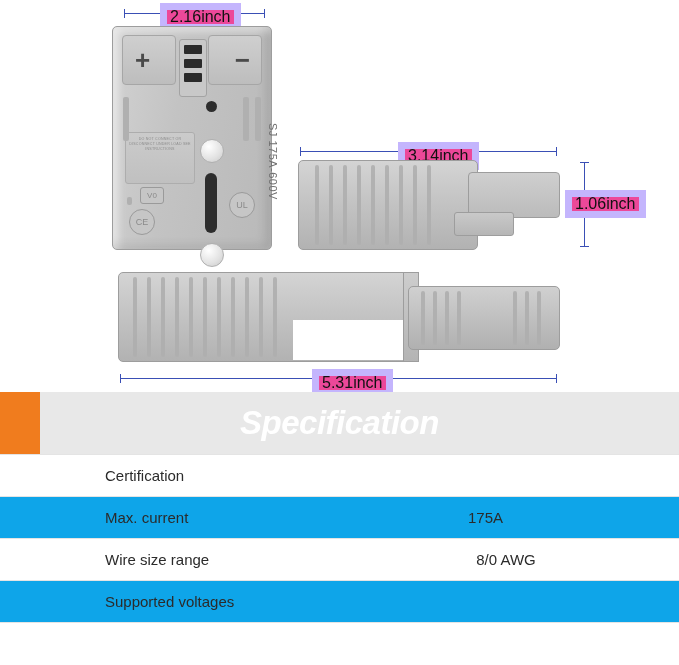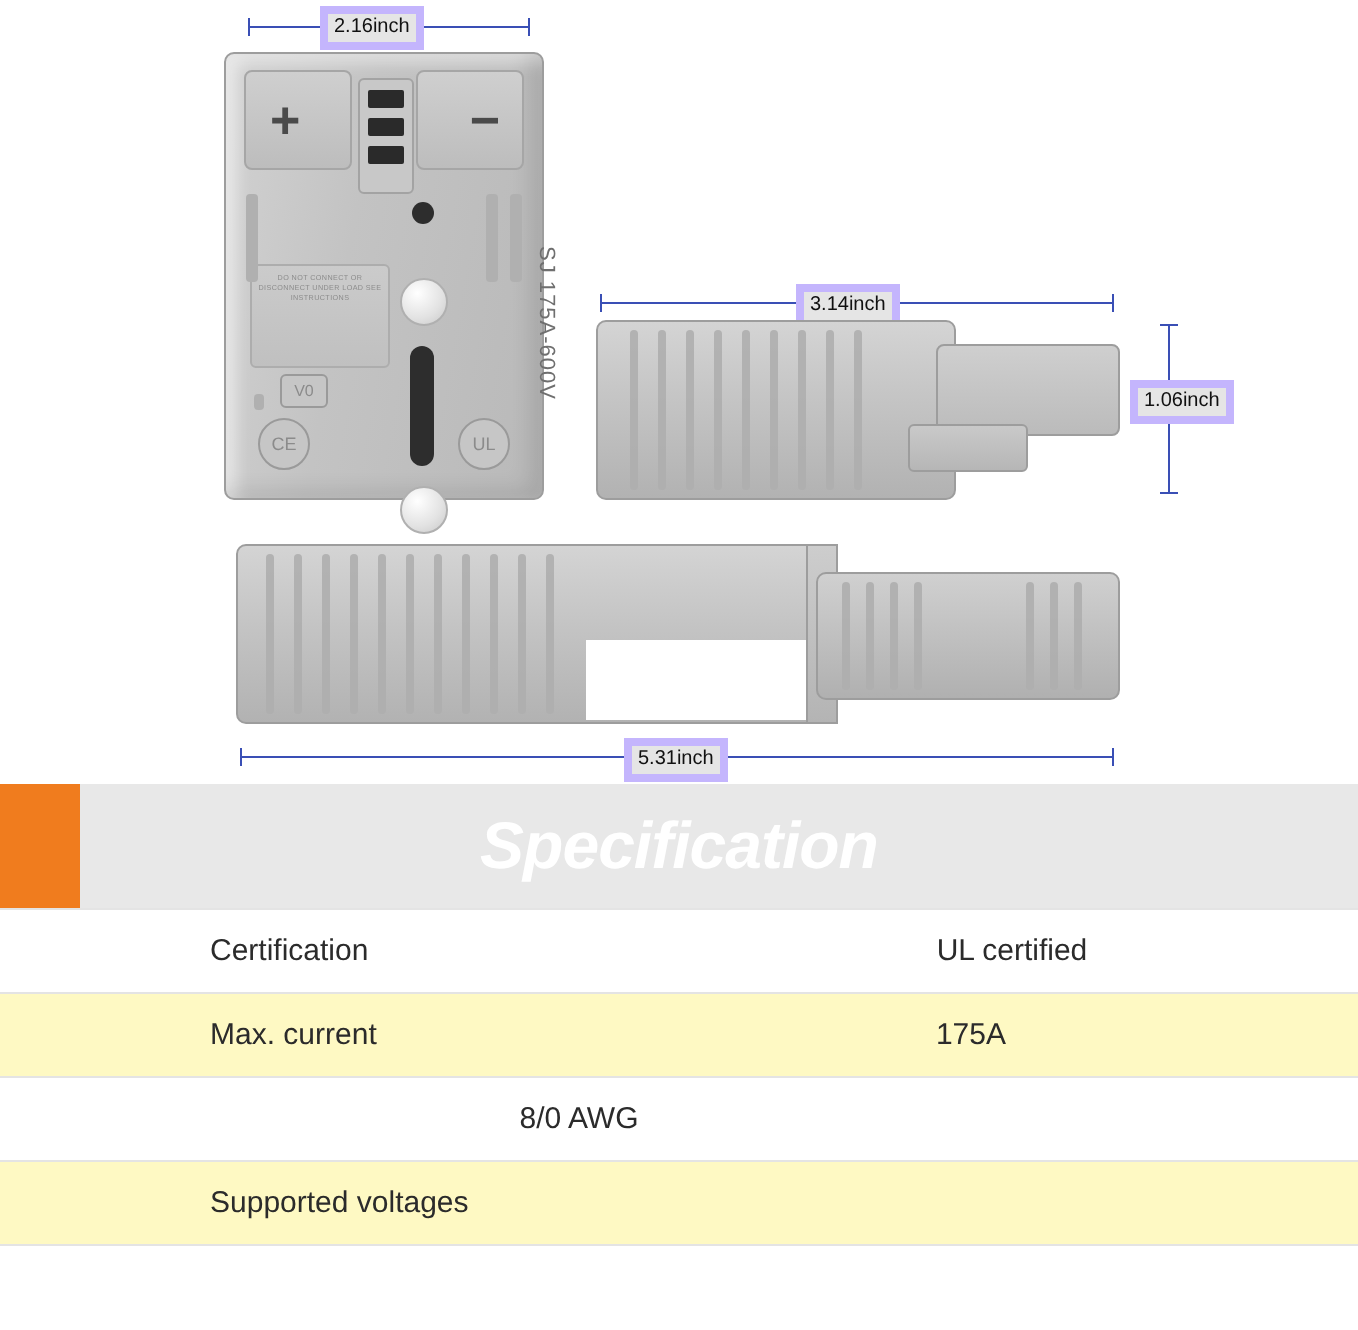--- a/index.html
+++ b/index.html
@@ -19,25 +19,25 @@
   .diagram {
     position: relative;
     width: 679px;
     height: 392px;
     background: #ffffff;
   }
 
   
   .dim-label {
     position: absolute;
-    font-size: 10px;
+    font-size: 16px;
     color: #111;
-    background: #e5e5e5;
+    background: #ec4899;
     padding: 1px 3px;
-    border: 4px solid #c4b5fd;
+    border: 7px solid #c4b5fd;
     white-space: nowrap;
     line-height: 12px;
   }
   .dim-line-h {
     position: absolute;
     height: 1px;
     background: #3a4fb5;
   }
   .dim-line-v {
     position: absolute;
@@ -173,21 +173,21 @@
     border-radius: 50%;
     color: #8b8b8b;
     font-size: 9px;
     display: flex;
     align-items: center;
     justify-content: center;
     background: #c6c6c6;
     text-align: center;
   }
   .cert.ce { left: 16px; top: 182px; }
-  .cert.ul { right: 16px; top: 182px; }
+  .cert.ul { right: 16px; top: 165px; }
   .vo-box {
     position: absolute;
     left: 27px;
     top: 160px;
     width: 22px;
     height: 15px;
     border: 1px solid #9a9a9a;
     border-radius: 3px;
     font-size: 8px;
     color: #8b8b8b;
@@ -317,21 +317,21 @@
     color: #ffffff;
     letter-spacing: -0.5px;
     position: relative;
   }
   .spec-row {
     display: flex;
     height: 41px;
     align-items: center;
     border-top: 1px solid #e4e4e4;
   }
-  .spec-row.alt { background: #fef9c3; }
+  .spec-row.alt { background: #0ea5e9; }
   .spec-row.plain { background: #ffffff; gap: 41px; }
   .spec-key {
     width: 392px;
     padding-left: 105px;
     box-sizing: border-box;
     font-size: 15px;
     color: #2b2b2b;
   }
   .spec-val {
     flex: 1;
@@ -443,27 +443,27 @@
 </div>
 
 <div class="spec">
   <div class="spec-header">
     <div class="spec-header-bar"></div>
     <div class="spec-title">Specification</div>
   </div>
 
   <div class="spec-row plain">
     <div class="spec-key">Certification</div>
-    <div class="spec-val">UL certified</div>
   </div>
   <div class="spec-row alt">
     <div class="spec-key">Max. current</div>
     <div class="spec-val">175A</div>
   </div>
   <div class="spec-row plain">
+    <div class="spec-key">Wire size range</div>
     <div class="spec-val">8/0 AWG</div>
   </div>
   <div class="spec-row alt">
     <div class="spec-key">Supported voltages</div>
   </div>
   <div class="spec-row plain">
   </div>
 </div>
 
 </body></html>

